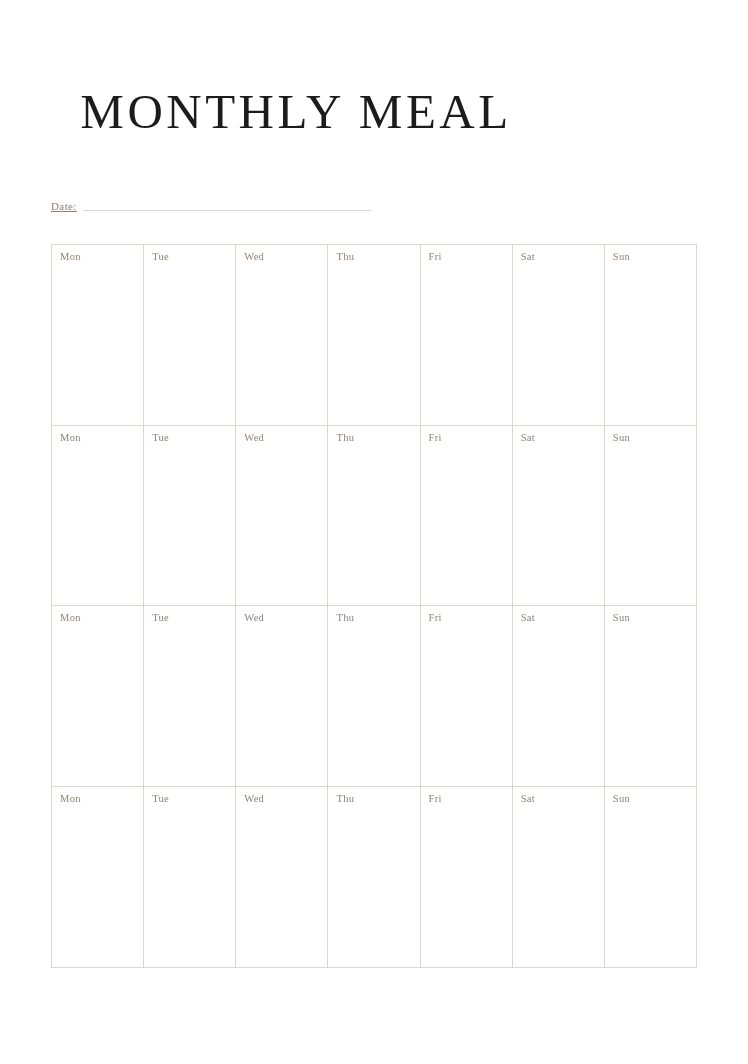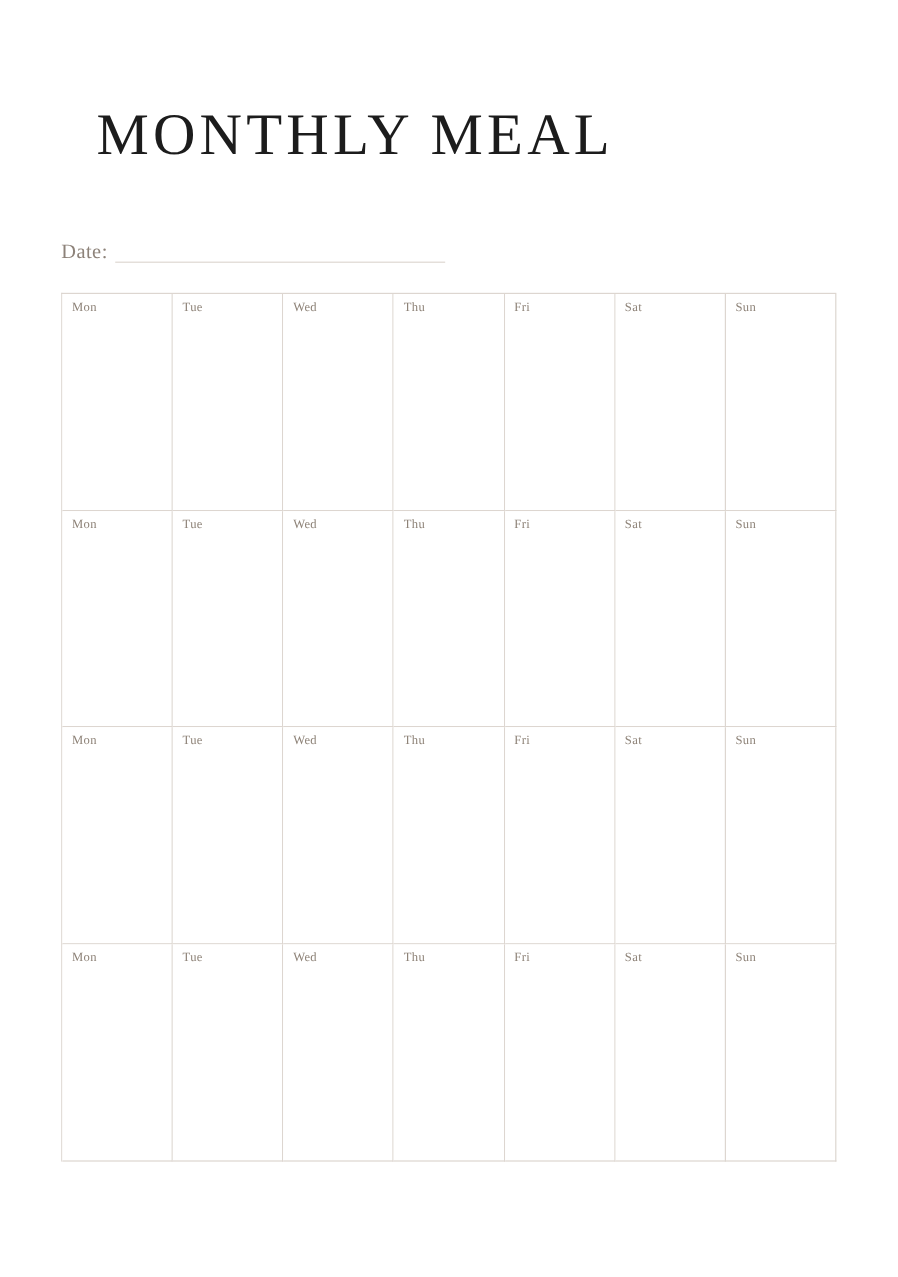--- a/index.html
+++ b/index.html
@@ -42,25 +42,26 @@
     position: absolute;
     top: 200px;
     left: 51px;
     width: 320px;
     display: flex;
     align-items: flex-end;
     gap: 6px;
   }
   .date-label {
     font-family: "Liberation Serif", serif;
-    font-size: 17px;
+    font-size: 11px;
     color: #8d8279;
     letter-spacing: 0.4px;
     padding-bottom: 2px;
     white-space: nowrap;
+    text-decoration: underline;
   }
   .date-line {
     flex: 1 1 auto;
     height: 1px;
     background: #ded8d2;
     margin-bottom: 3px;
   }
 
   
   .grid {

